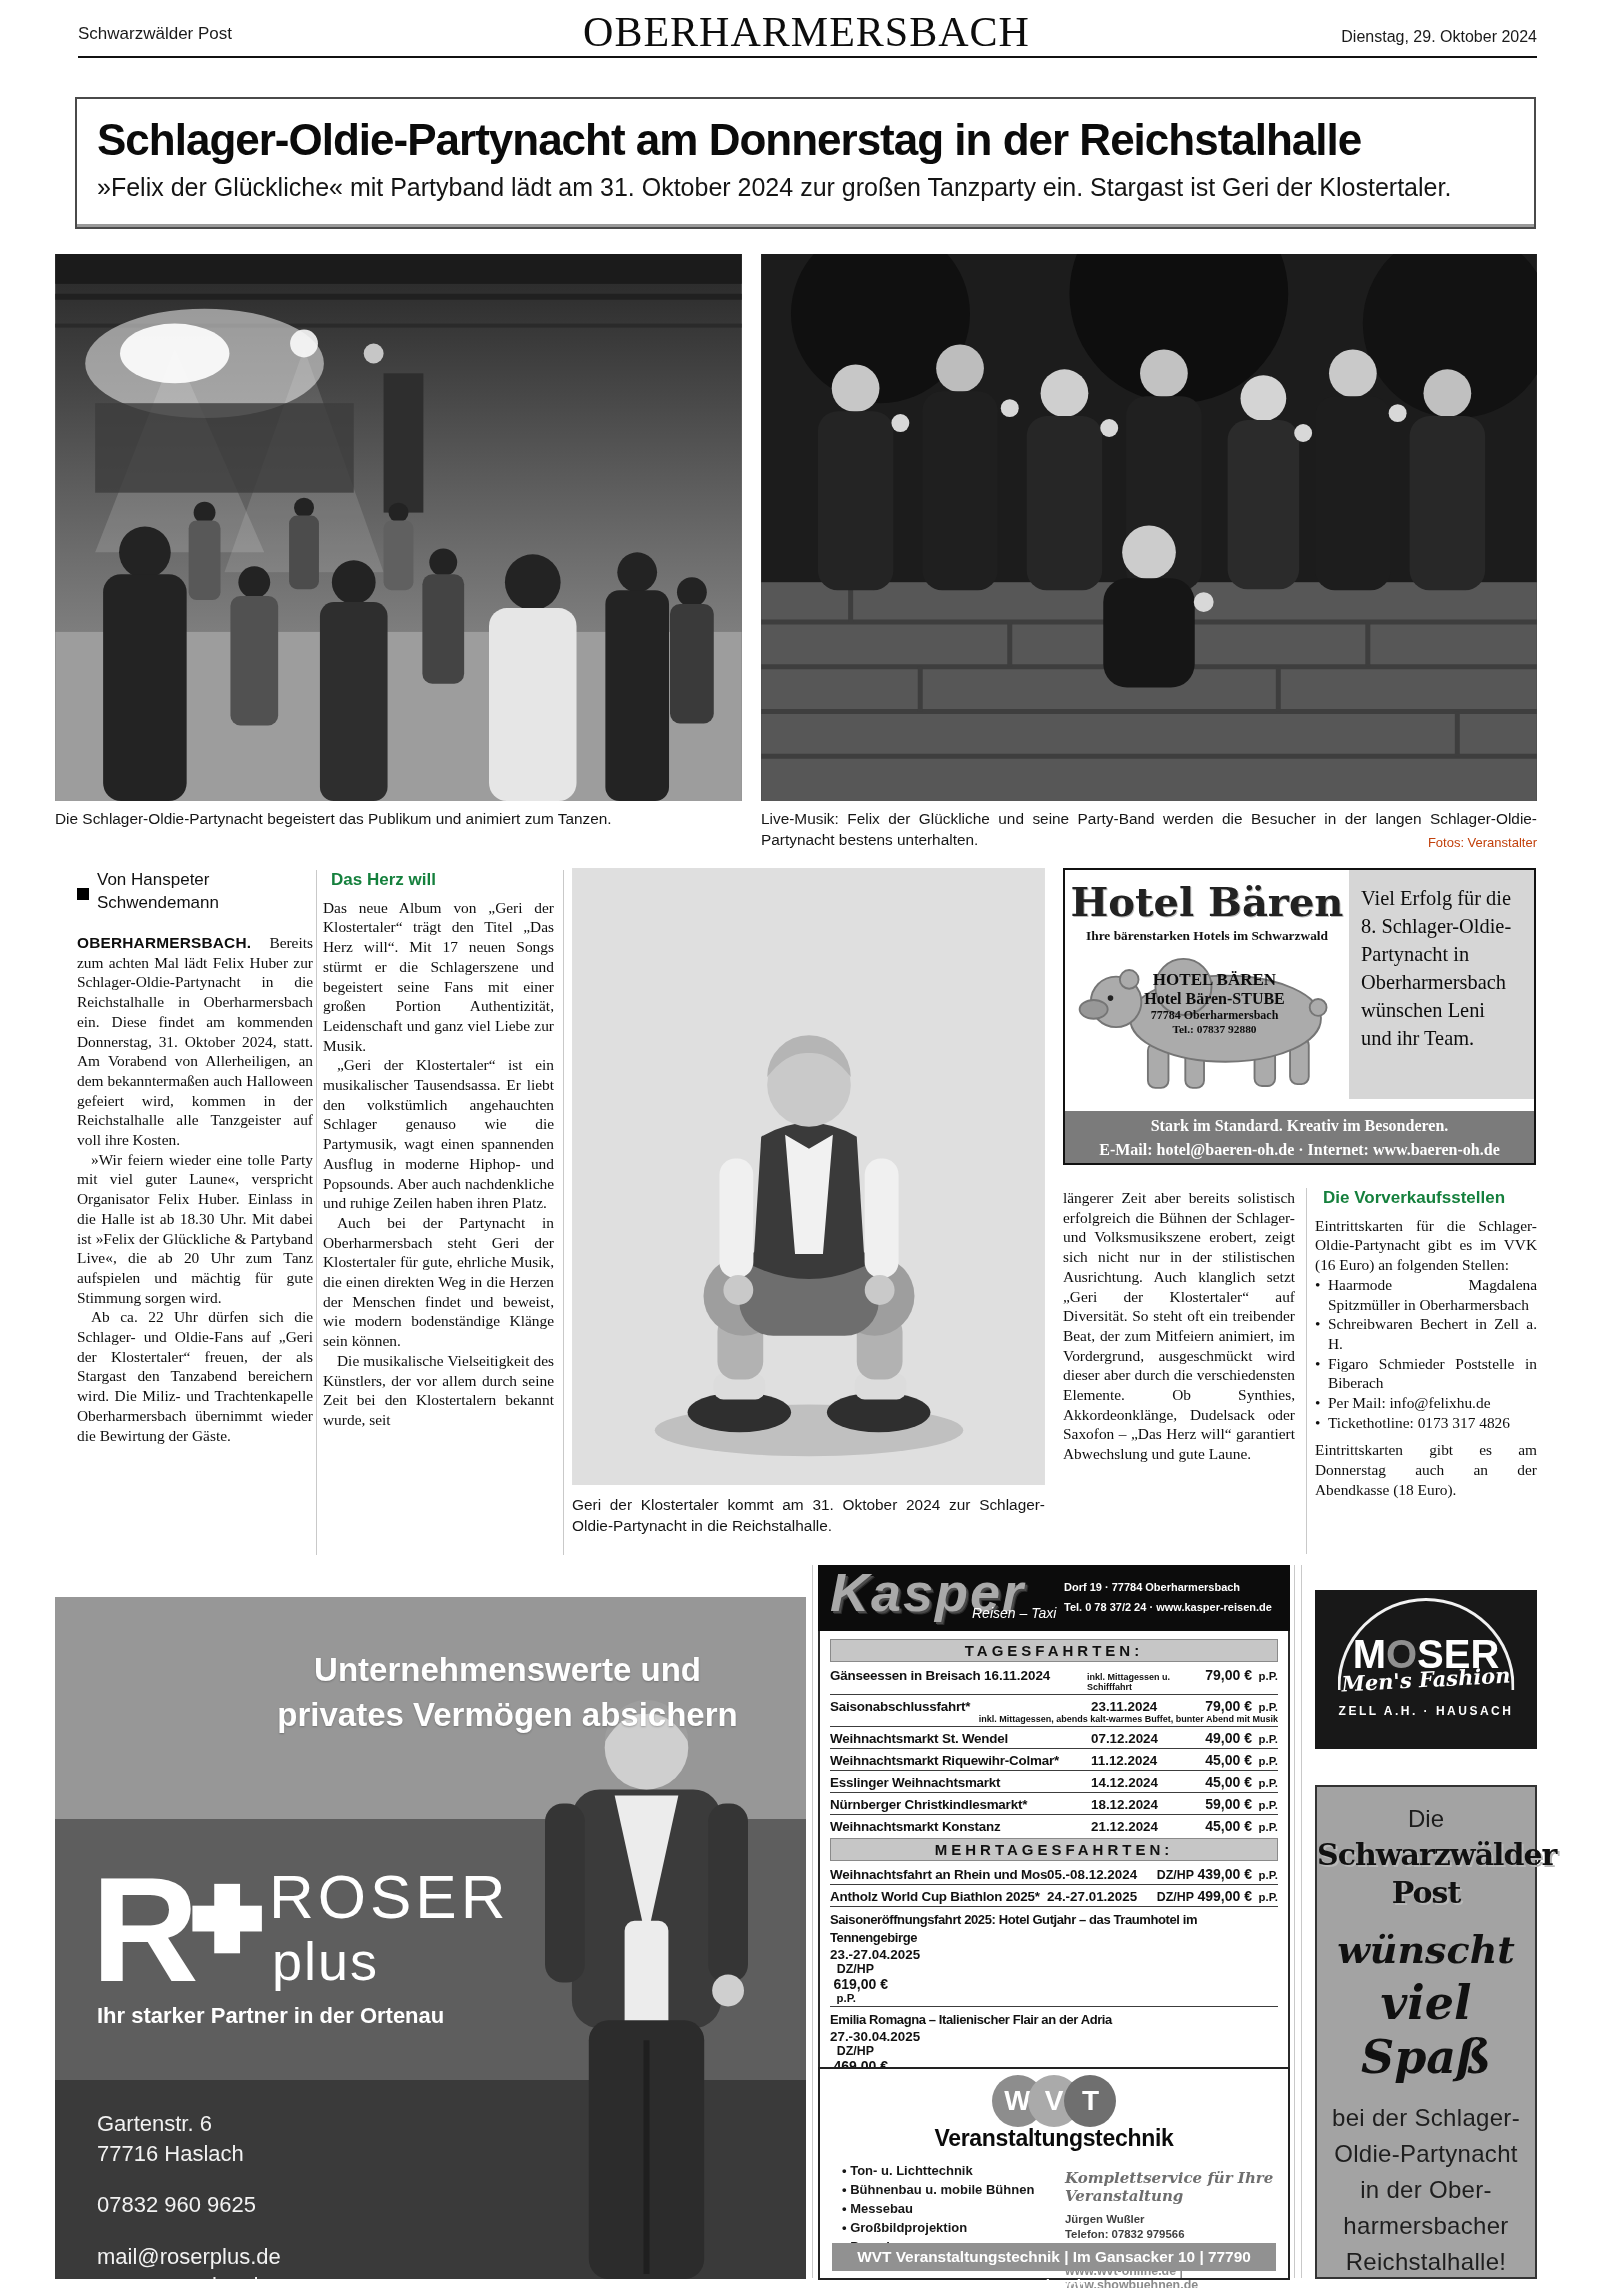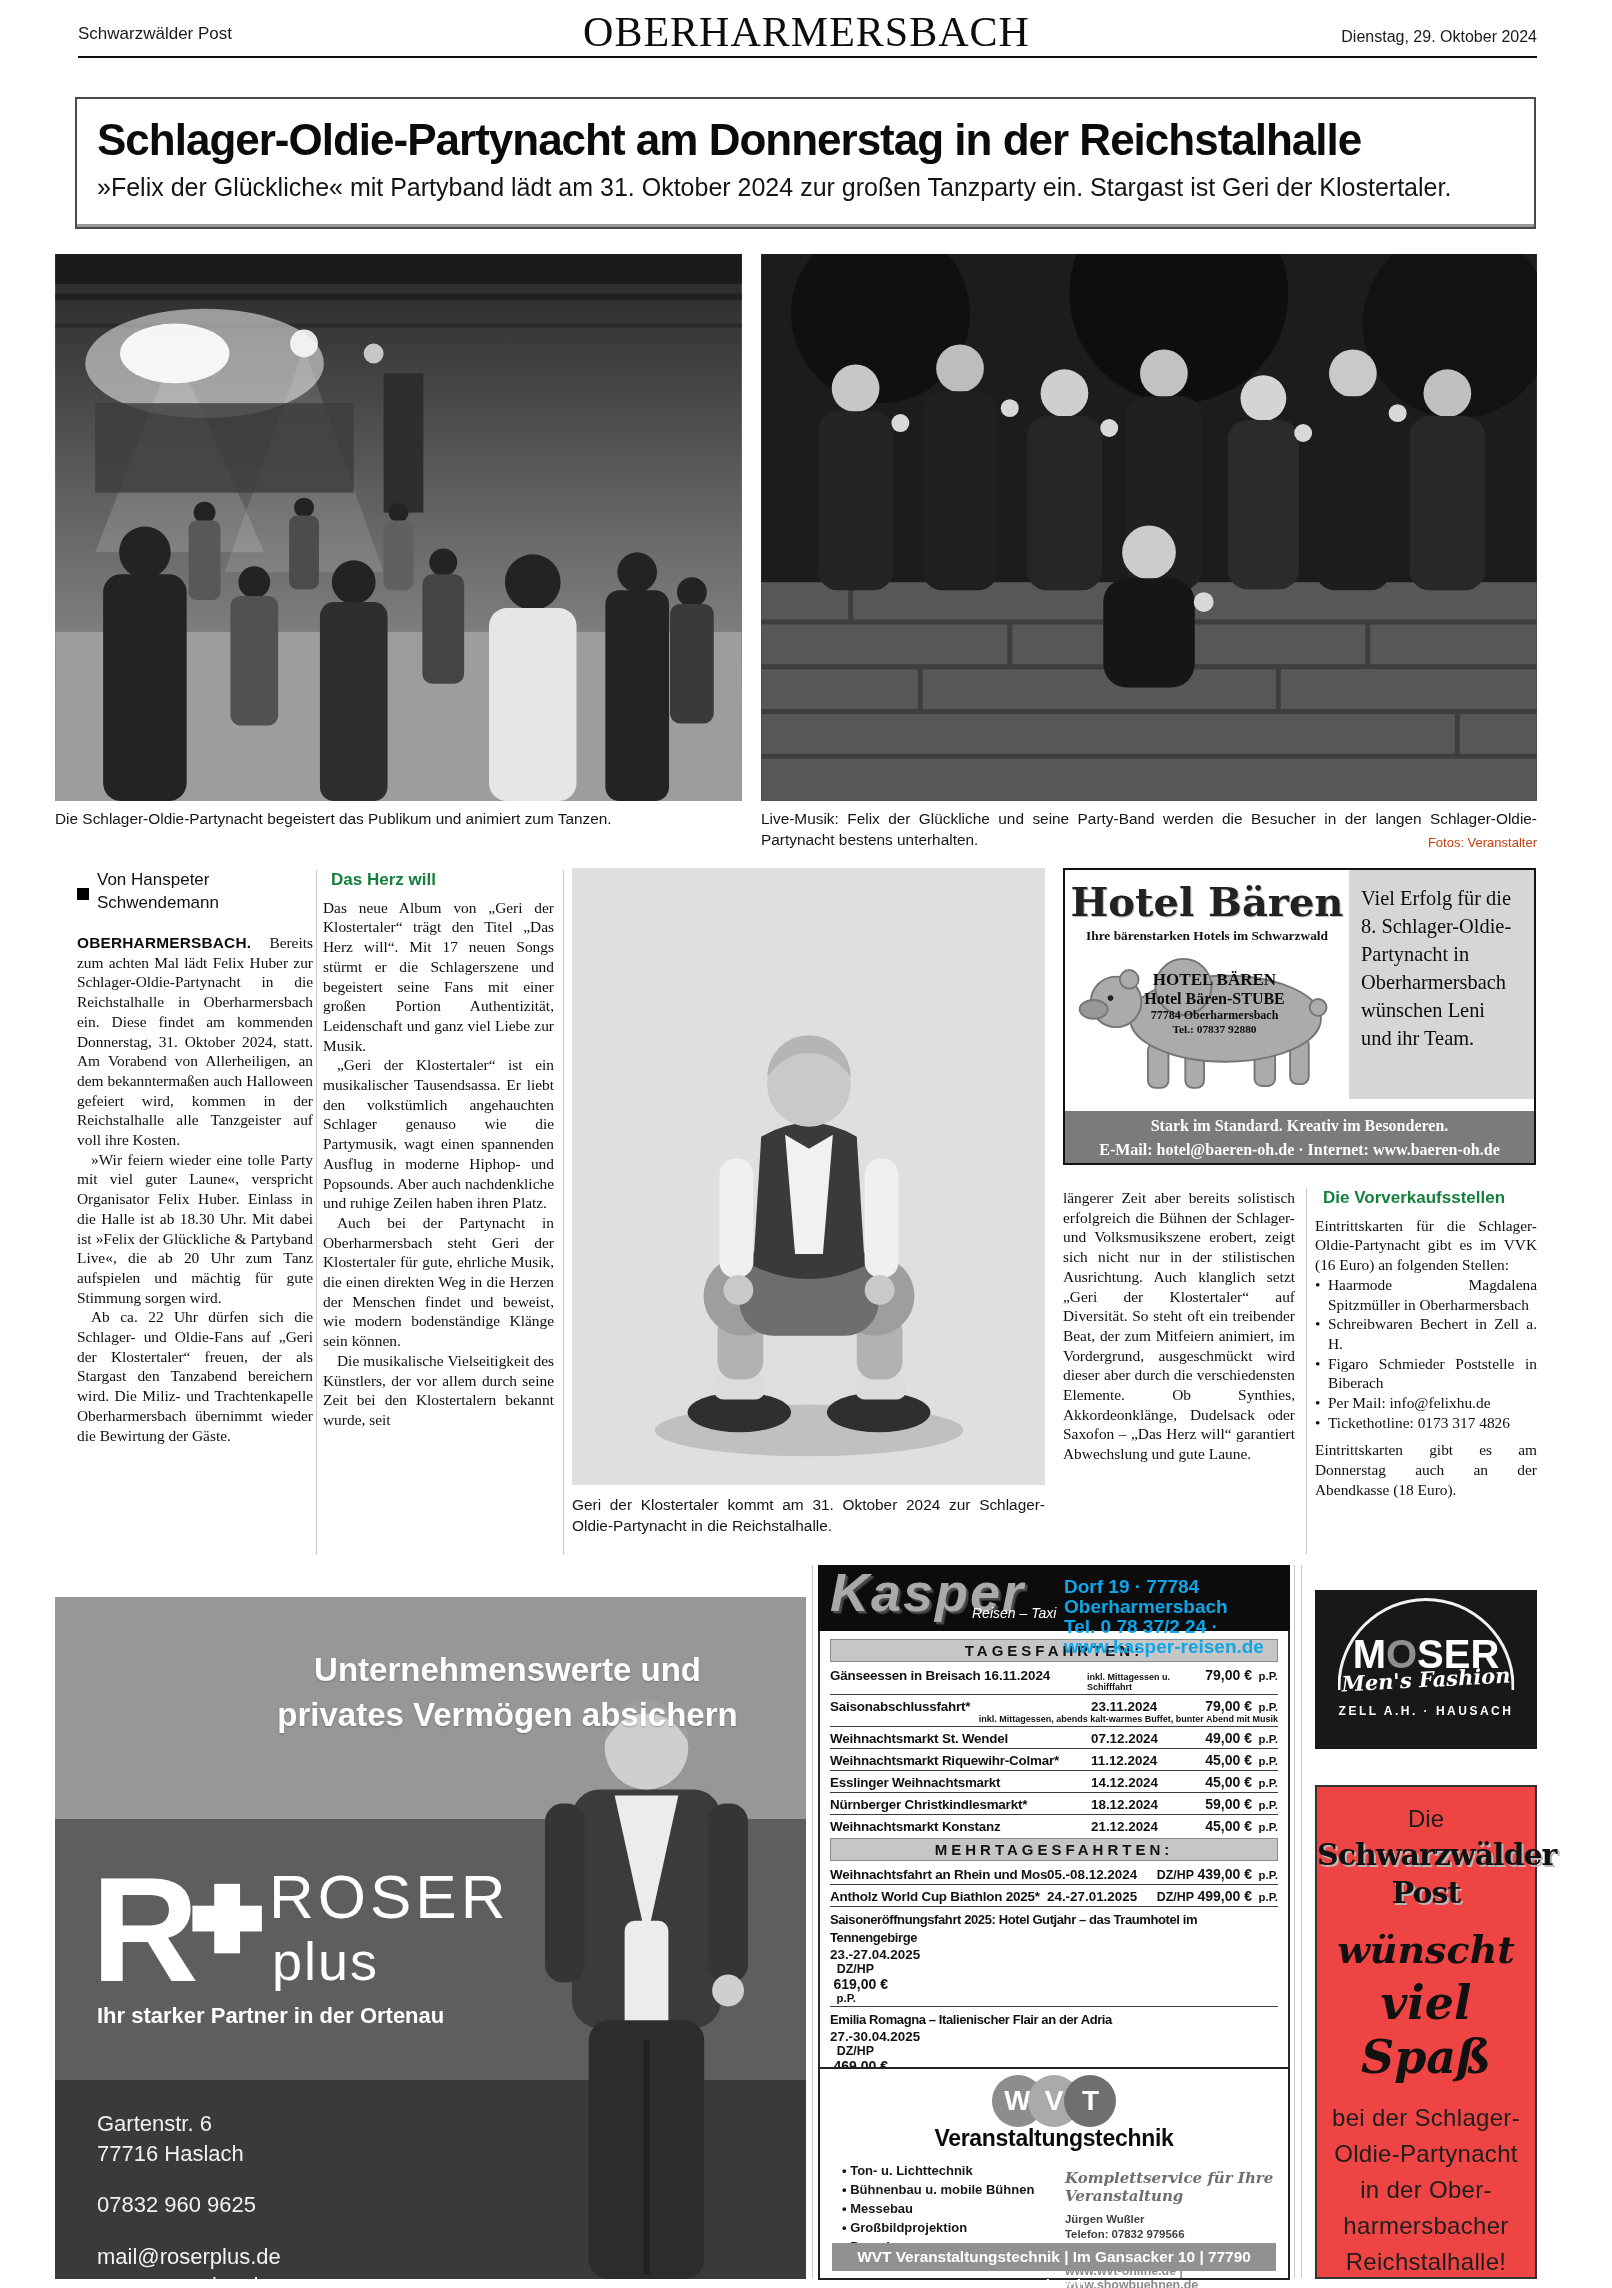--- a/index.html
+++ b/index.html
@@ -78,21 +78,21 @@
   .r-partner{position:absolute;left:42px;top:406px;font-size:22px;font-weight:bold;}
   .r-addr{position:absolute;left:42px;top:512px;font-size:22px;line-height:30px;color:#f2f2f2;}
   .r-phone{position:absolute;left:42px;top:595px;font-size:22px;color:#f2f2f2;}
   .r-mail{position:absolute;left:42px;top:645px;font-size:22px;line-height:29px;color:#f2f2f2;}
 
   
   .kasper{left:818px;top:1565px;width:472px;background:#fff;}
   .k-head{position:relative;height:66px;background:#0c0c0c;}
   .k-logo{position:absolute;left:12px;top:-4px;font-size:54px;font-weight:bold;font-style:italic;color:#a9a9a9;letter-spacing:2px;text-shadow:2px 2px 0 #4a4a4a,3px 3px 0 #2a2a2a;}
   .k-sub{position:absolute;left:154px;top:40px;font-size:14px;font-style:italic;color:#fff;}
-  .k-addr{position:absolute;left:246px;top:12px;font-size:19px;font-weight:bold;color:#0ea5e9;line-height:20px;}
+  .k-addr{position:absolute;left:246px;top:12px;font-size:11px;font-weight:bold;color:#ffffff;line-height:20px;}
   .k-table{border:2px solid #2b2b2b;border-top:none;padding:6px 10px 4px 10px;}
   .k-bar{background:#c6c6c6;border:1px solid #8a8a8a;text-align:center;font-size:15px;font-weight:bold;letter-spacing:4px;padding:2px 0;margin:2px 0;}
   .k-row{display:flex;align-items:baseline;padding:3px 0 2px 0;border-top:1.4px solid #3c3c3c;}
   .k-row.nb{border-top:none;}
   .k-name{flex:1;font-size:13.4px;font-weight:bold;letter-spacing:-0.2px;white-space:nowrap;overflow:hidden;}
   .k-date{width:103px;font-size:13.4px;font-weight:bold;flex:0 0 auto;}
   .k-note{width:107px;font-size:9px;font-weight:bold;flex:0 0 auto;}
   .k-board{width:44px;font-size:12.4px;font-weight:bold;text-align:right;flex:0 0 auto;}
   .k-price{width:58px;font-size:14px;font-weight:bold;text-align:right;flex:0 0 auto;}
   .k-pp{width:26px;font-size:11.4px;font-weight:bold;text-align:right;flex:0 0 auto;}
@@ -121,21 +121,21 @@
 
   
   .moser{left:1315px;top:1590px;width:222px;height:159px;background:#181818;overflow:hidden;text-align:center;color:#fff;}
   .m-arch{position:absolute;left:50%;top:8px;transform:translateX(-50%);width:177px;height:92px;border:3px solid #f2f2f2;border-bottom:none;border-radius:177px 177px 0 0;box-sizing:border-box;}
   .m-word{position:relative;margin-top:42px;font-size:40px;font-weight:bold;letter-spacing:0;}
   .m-word .o{color:#8f8f8f;}
   .m-fashion{position:relative;margin-top:-10px;font-family:"DejaVu Serif",serif;font-style:italic;font-weight:bold;font-size:21px;transform:rotate(-3deg);}
   .m-cities{position:relative;margin-top:12px;font-size:12px;font-weight:bold;letter-spacing:2.5px;}
 
   
-  .postad{left:1315px;top:1785px;width:222px;height:494px;border:2px solid #333;box-sizing:border-box;background:#ef4444;text-align:center;color:#111;}
+  .postad{left:1315px;top:1785px;width:222px;height:494px;border:2px solid #333;box-sizing:border-box;background:#a3a3a3;text-align:center;color:#111;}
   .p-die{margin-top:18px;font-size:24px;color:#1c1c1c;}
   .p-frak{font-family:"DejaVu Serif",serif;font-weight:bold;font-size:30px;letter-spacing:-1px;text-shadow:2px 2px 0 #b9b9b9;line-height:44px;}
   .p-wish1{margin-top:12px;font-family:"DejaVu Serif",serif;font-style:italic;font-weight:bold;font-size:38px;}
   .p-wish2{margin-top:4px;font-family:"DejaVu Serif",serif;font-style:italic;font-weight:bold;font-size:46px;}
   .p-msg{margin-top:16px;font-size:24px;line-height:36px;white-space:pre-line;color:#1e1e1e;letter-spacing:0.3px;}
 </style>
 </head>
 <body>
 
 <div class="page">

